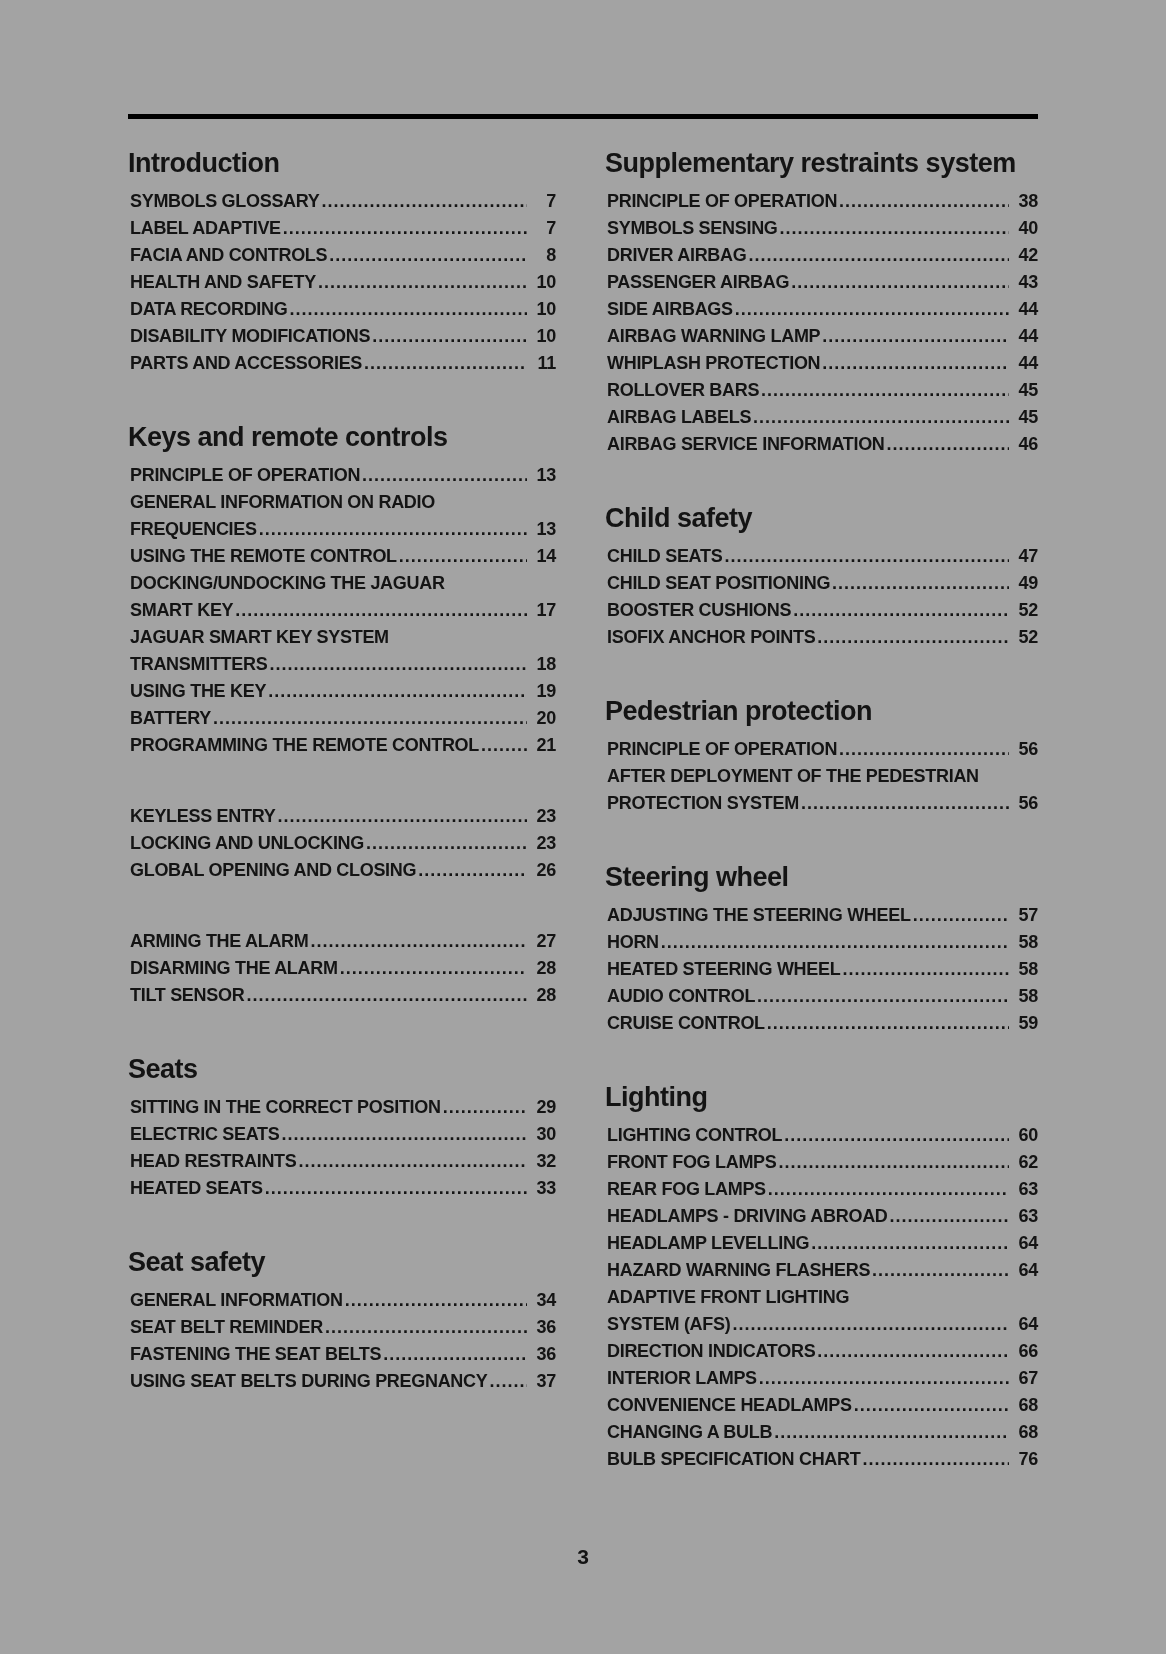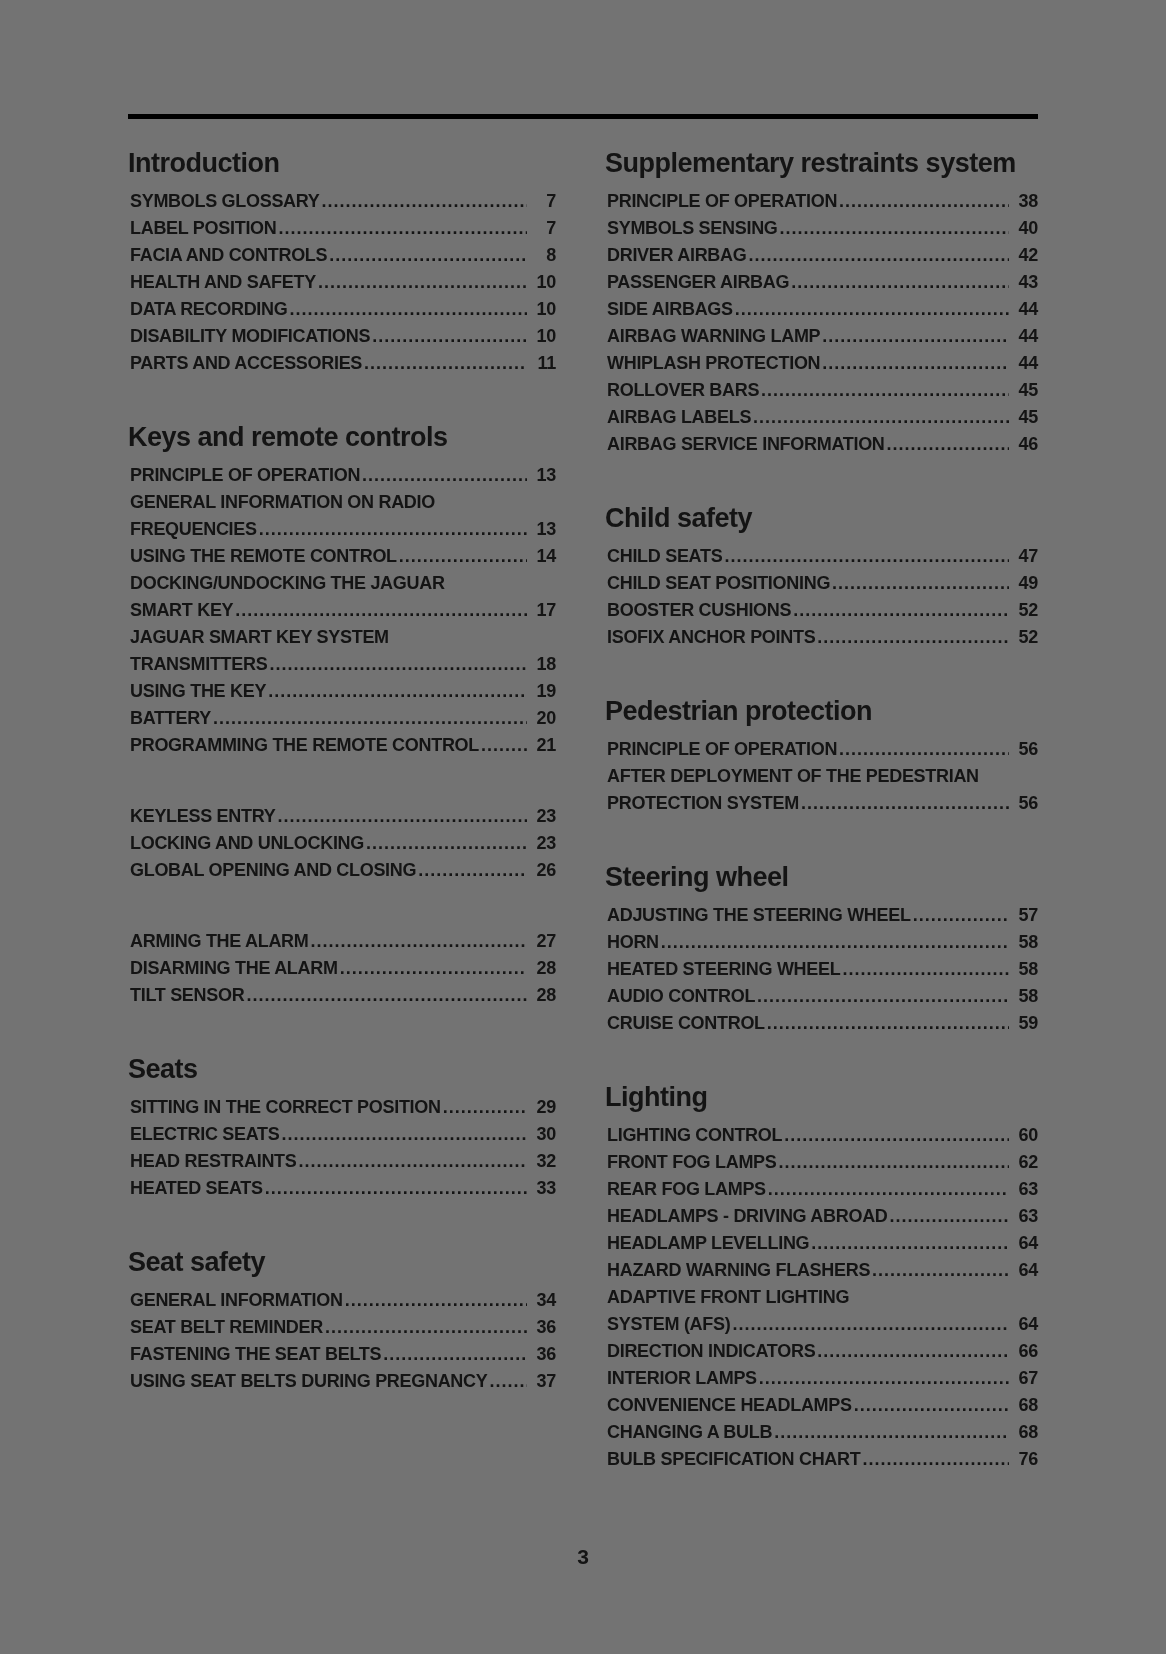--- a/index.html
+++ b/index.html
@@ -1,20 +1,20 @@
 <!DOCTYPE html>
 <html><head>
 <meta charset="utf-8">
 <style>
   html, body { margin: 0; padding: 0; }
   .page {
     position: relative;
     width: 1166px;
     height: 1654px;
-    background: #737373;
+    background: #a3a3a3;
     font-family: "Liberation Sans", sans-serif;
     color: #141414;
     overflow: hidden;
   }
   .rule {
     position: absolute;
     left: 128px;
     top: 114px;
     width: 910px;
     height: 5px;
@@ -84,21 +84,21 @@
   <div class="content">
     <div class="col col-0">
         <div class="section">
           <div class="section-title">Introduction</div>
           <div class="row">
             <span class="label">SYMBOLS GLOSSARY</span>
             <span class="leader"></span>
             <span class="pagenum">7</span>
           </div>
           <div class="row">
-            <span class="label">LABEL POSITION</span>
+            <span class="label">LABEL ADAPTIVE</span>
             <span class="leader"></span>
             <span class="pagenum">7</span>
           </div>
           <div class="row">
             <span class="label">FACIA AND CONTROLS</span>
             <span class="leader"></span>
             <span class="pagenum">8</span>
           </div>
           <div class="row">
             <span class="label">HEALTH AND SAFETY</span>

